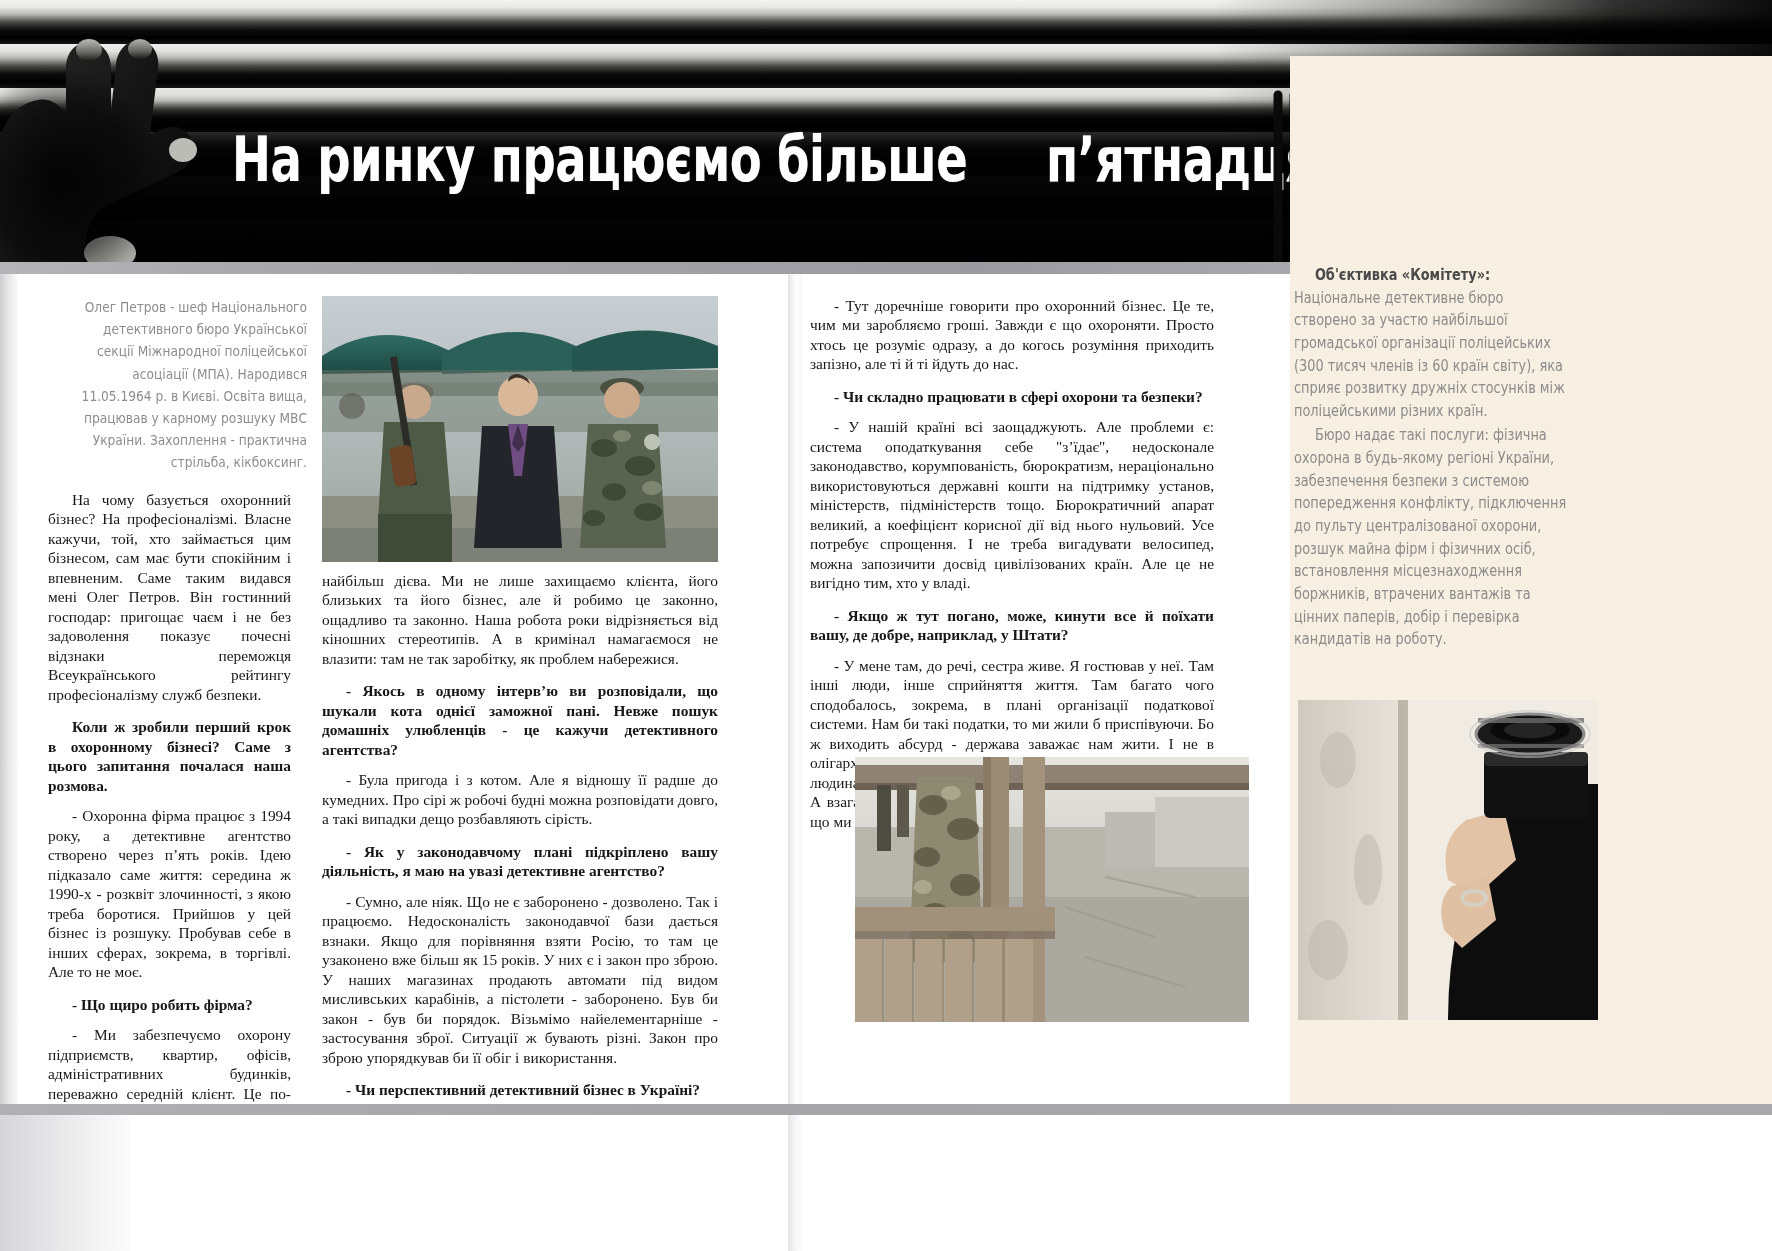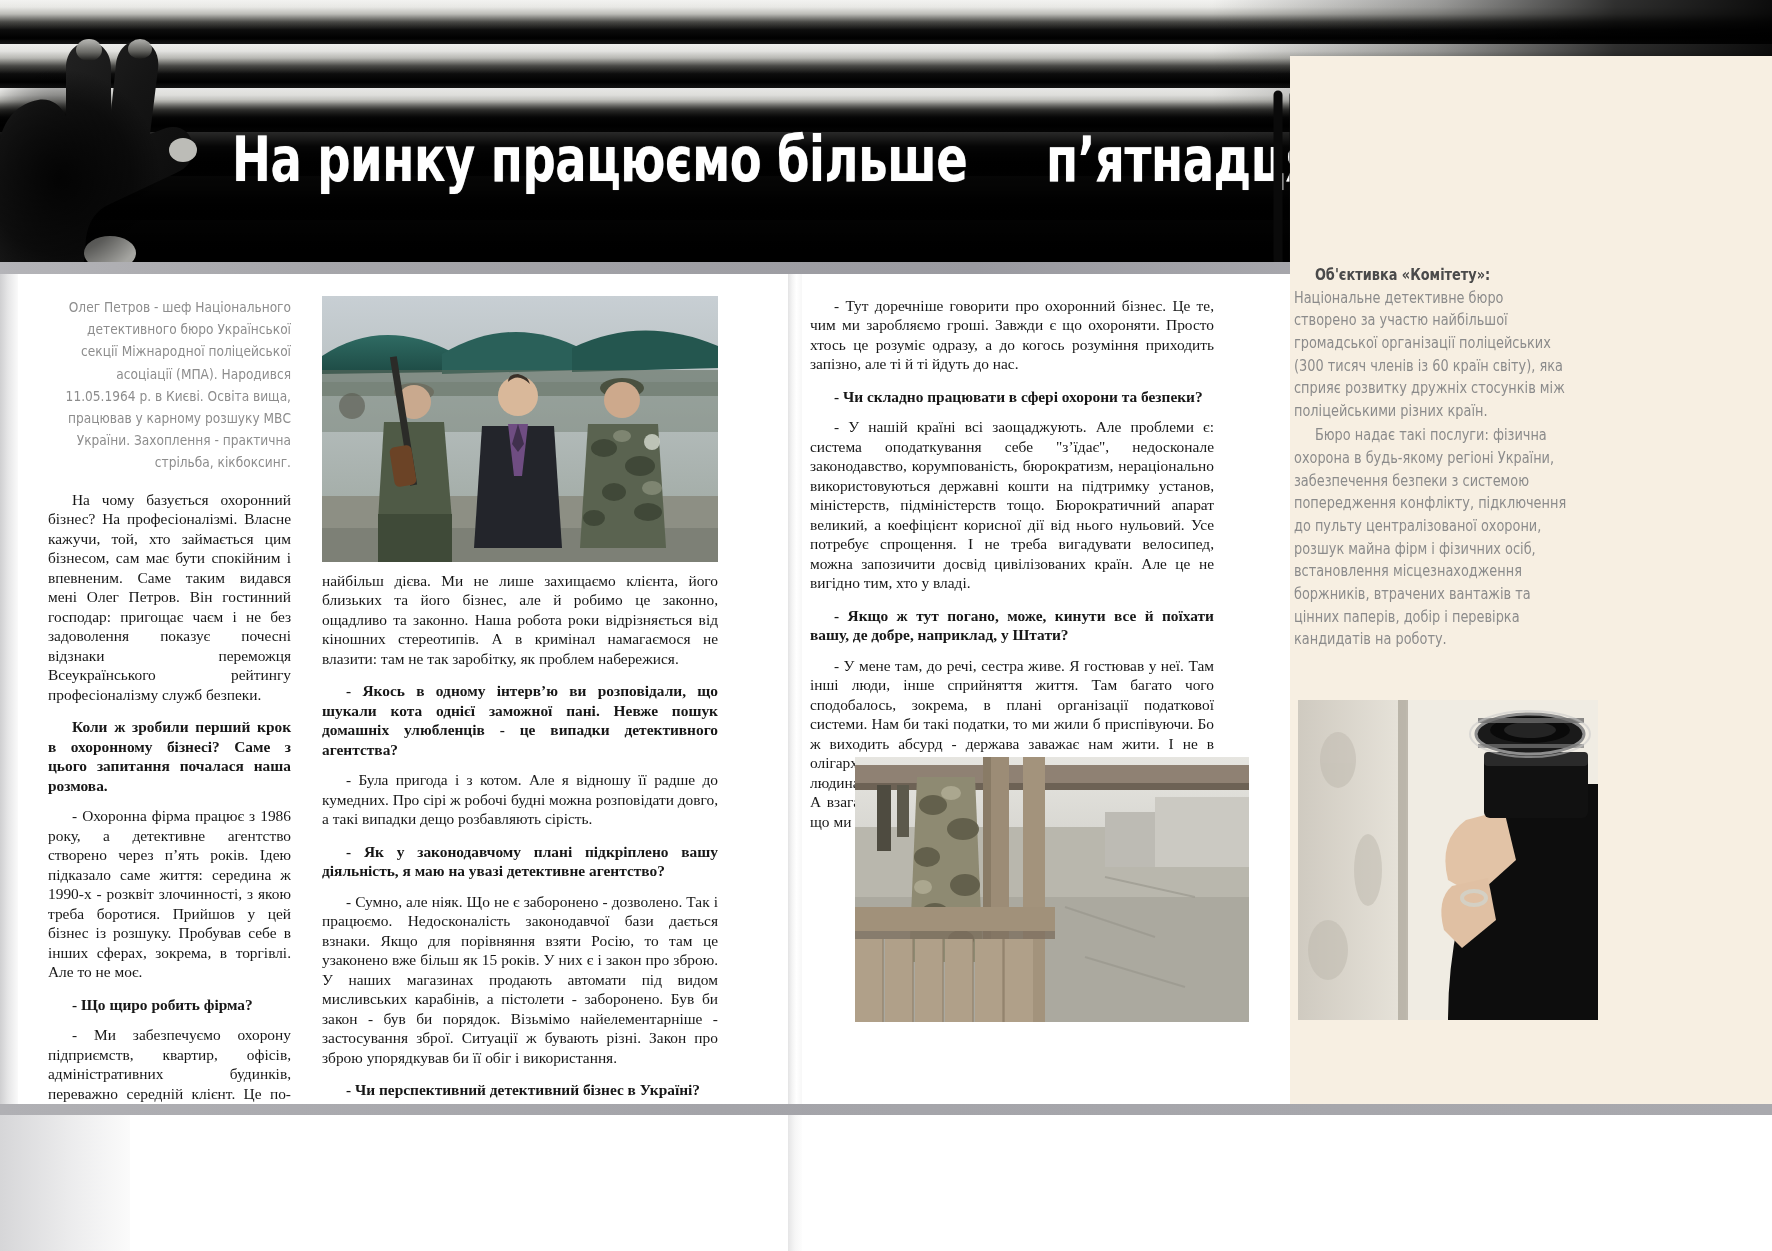--- a/index.html
+++ b/index.html
@@ -126,21 +126,21 @@
     background: linear-gradient(to right,#e3e3e4 0%,#f4f4f4 30%,#ffffff 60%,#f7f7f7 100%);
   }
   .gutter-bottom{
     position:absolute; left:788px; top:1115px; width:14px;height:136px;
     background: linear-gradient(to right,#e5e5e6 0%,#f6f6f6 50%,#fdfdfd 100%);
   }
 
   
   .col-left {
     position: absolute;
-    left: 48px; top: 296px;
+    left: 64px; top: 296px;
     width: 243px;
   }
   .intro-block {
     font-family: "Liberation Sans Narrow","DejaVu Sans Condensed","Liberation Sans", sans-serif;
     font-size: 14.6px;
     line-height: 1.52;
     color: #8d8d8d;
     text-align: right;
     transform: scaleX(0.93);
     transform-origin: right top;
@@ -299,21 +299,21 @@
   <div class="page-edge-left"></div>
   <div class="gutter"></div>
 
   <div class="col-left">
     <div class="intro-block">Олег Петров - шеф Національного детективного бюро Української секції Міжнародної поліцейської асоціації (МПА). Народився 11.05.1964 р. в Києві. Освіта вища, працював у карному розшуку МВС України. Захоплення - практична стрільба, кікбоксинг.</div>
   </div>
 
   <div class="col-left-lower body-col">
     <p class="first">На чому базується охоронний бізнес? На професіоналізмі. Власне кажучи, той, хто займається цим бізнесом, сам має бути спокійним і впевненим. Саме таким видався мені Олег Петров. Він гостинний господар: пригощає чаєм і не без задоволення показує почесні відзнаки переможця Всеукраїнського рейтингу професіоналізму служб безпеки.</p>
     <p class="q">Коли ж зробили перший крок в охоронному бізнесі? Саме з цього запитання почалася наша розмова.</p>
-    <p>- Охоронна фірма працює з 1986 року, а детективне агентство створено через п’ять років. Ідею підказало саме життя: середина ж 1990-х - розквіт злочинності, з якою треба боротися. Прийшов у цей бізнес із розшуку. Пробував себе в інших сферах, зокрема, в торгівлі. Але то не моє.</p>
+    <p>- Охоронна фірма працює з 1994 року, а детективне агентство створено через п’ять років. Ідею підказало саме життя: середина ж 1990-х - розквіт злочинності, з якою треба боротися. Прийшов у цей бізнес із розшуку. Пробував себе в інших сферах, зокрема, в торгівлі. Але то не моє.</p>
     <p class="q">- Що щиро робить фірма?</p>
     <p>- Ми забезпечуємо охорону підприємств, квартир, офісів, адміністративних будинків, переважно середній клієнт. Це по-перше. А по-друге, як правило, знайомі. Наші послуги не потребують реклами. Найдоцільніше - передача інформації з уст в уста, широке коло знайомих, спілкування, пропозиція своїх послуг. Ця схема</p>
   </div>
 
   <div class="photo-main">
     <svg width="396" height="266" viewBox="0 0 396 266" aria-hidden="true">
       <defs>
         <linearGradient id="skyg" x1="0" y1="0" x2="0" y2="1">
           <stop offset="0%" stop-color="#c8cfd4"></stop>
           <stop offset="100%" stop-color="#9aa49c"></stop>
@@ -370,21 +370,21 @@
           <ellipse cx="300" cy="140" rx="9" ry="6"></ellipse>
           <ellipse cx="330" cy="192" rx="10" ry="7"></ellipse>
         </g>
         <circle cx="330" cy="146" r="8" fill="#cfd4c8" opacity="0.85"></circle>
       </g>
     </svg>
   </div>
 
   <div class="col-left2 body-col">
     <p class="noind">найбільш дієва. Ми не лише захищаємо клієнта, його близьких та його бізнес, але й робимо це законно, ощадливо та законно. Наша робота роки відрізняється від кіношних стереотипів. А в кримінал намагаємося не влазити: там не так заробітку, як проблем набережися.</p>
-    <p class="q">- Якось в одному інтерв’ю ви розповідали, що шукали кота однієї заможної пані. Невже пошук домашніх улюбленців - це випадки детективного агентства?</p>
+    <p class="q">- Якось в одному інтерв’ю ви розповідали, що шукали кота однієї заможної пані. Невже пошук домашніх улюбленців - це кажучи детективного агентства?</p>
     <p>- Була пригода і з котом. Але я відношу її радше до кумедних. Про сірі ж робочі будні можна розповідати довго, а такі випадки дещо розбавляють сірість.</p>
     <p class="q">- Як у законодавчому плані підкріплено вашу діяльність, я маю на увазі детективне агентство?</p>
     <p>- Сумно, але ніяк. Що не є заборонено - дозволено. Так і працюємо. Недосконалість законодавчої бази дається взнаки. Якщо для порівняння взяти Росію, то там це узаконено вже більш як 15 років. У них є і закон про зброю. У наших магазинах продають автомати під видом мисливських карабінів, а пістолети - заборонено. Був би закон - був би порядок. Візьмімо найелементарніше - застосування зброї. Ситуації ж бувають різні. Закон про зброю упорядкував би її обіг і використання.</p>
     <p class="q">- Чи перспективний детективний бізнес в Україні?</p>
     <p>- Як хобі це справді цікаво, а от про перспективу казати, думаю, не варто.</p>
     <p class="q">- Але ж три роки тому ви переїхали в нове помешкання - чудовий будинок...</p>
   </div>
 
   <div class="col-right1 body-col">
     <p class="first">- Тут доречніше говорити про охоронний бізнес. Це те, чим ми заробляємо гроші. Завжди є що охороняти. Просто хтось це розуміє одразу, а до когось розуміння приходить запізно, але ті й ті йдуть до нас.</p>

